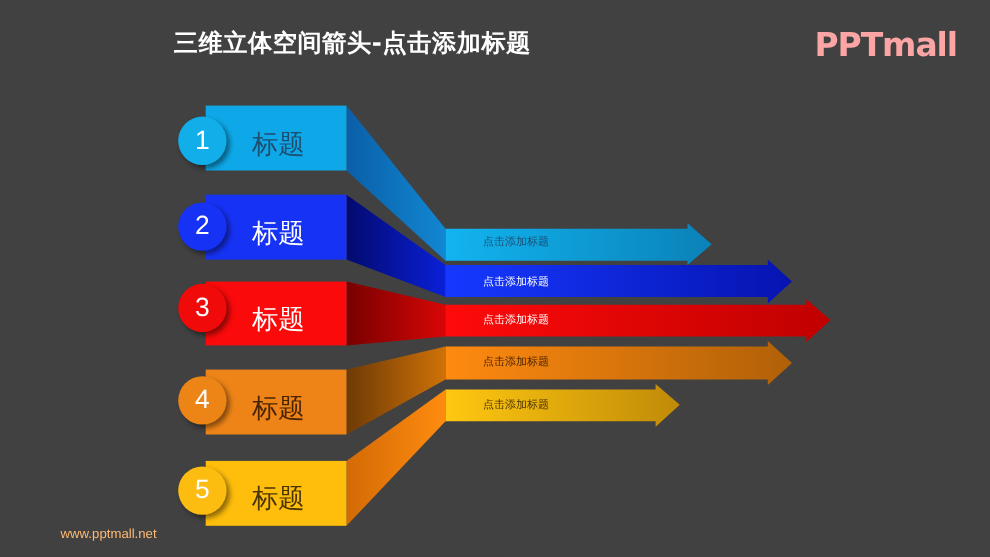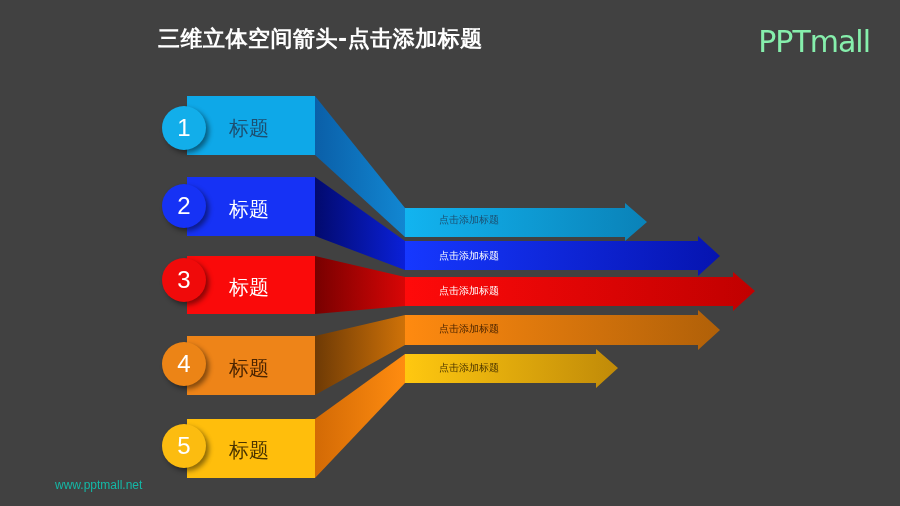--- a/index.html
+++ b/index.html
@@ -1,21 +1,21 @@
 <!DOCTYPE html>
 <html><head>
 <meta charset="utf-8">
 <style>
   html,body{margin:0;padding:0;}
   body{width:900px;height:506px;background:#414141;position:relative;overflow:hidden;font-family:"DejaVu Sans","Liberation Sans",sans-serif;}
   .title{position:absolute;left:158px;top:24px;color:#ffffff;font-size:22px;font-weight:bold;letter-spacing:0.5px;white-space:nowrap;}
-  .logo{position:absolute;right:30px;top:24px;color:#86efac;font-size:30px;font-weight:normal;font-family:"DejaVu Sans",sans-serif;letter-spacing:-1px;}
-  .footer{position:absolute;left:55px;top:478px;color:#14b8a6;font-size:12px;font-family:"Liberation Sans",sans-serif;}
+  .logo{position:absolute;right:30px;top:24px;color:#fca5a5;font-size:30px;font-weight:bold;font-family:"DejaVu Sans",sans-serif;letter-spacing:-1px;}
+  .footer{position:absolute;left:55px;top:478px;color:#fdba74;font-size:12px;font-family:"Liberation Sans",sans-serif;}
   svg.art{position:absolute;left:0;top:0;}
-  .box-label{position:absolute;font-size:20px;white-space:nowrap;}
+  .box-label{position:absolute;font-size:24px;white-space:nowrap;}
   .num{position:absolute;width:44px;height:44px;border-radius:50%;color:#fff;font-size:24px;line-height:44px;text-align:center;box-shadow:3px 3px 5px rgba(0,0,0,0.45);font-family:"Liberation Sans",sans-serif;}
   .strip-label{position:absolute;font-size:10px;white-space:nowrap;}
 </style>
 </head>
 <body>
 
 <div class="title">三维立体空间箭头-点击添加标题</div>
 <div class="logo">PPTmall</div>
 <div class="footer">www.pptmall.net</div>
 

